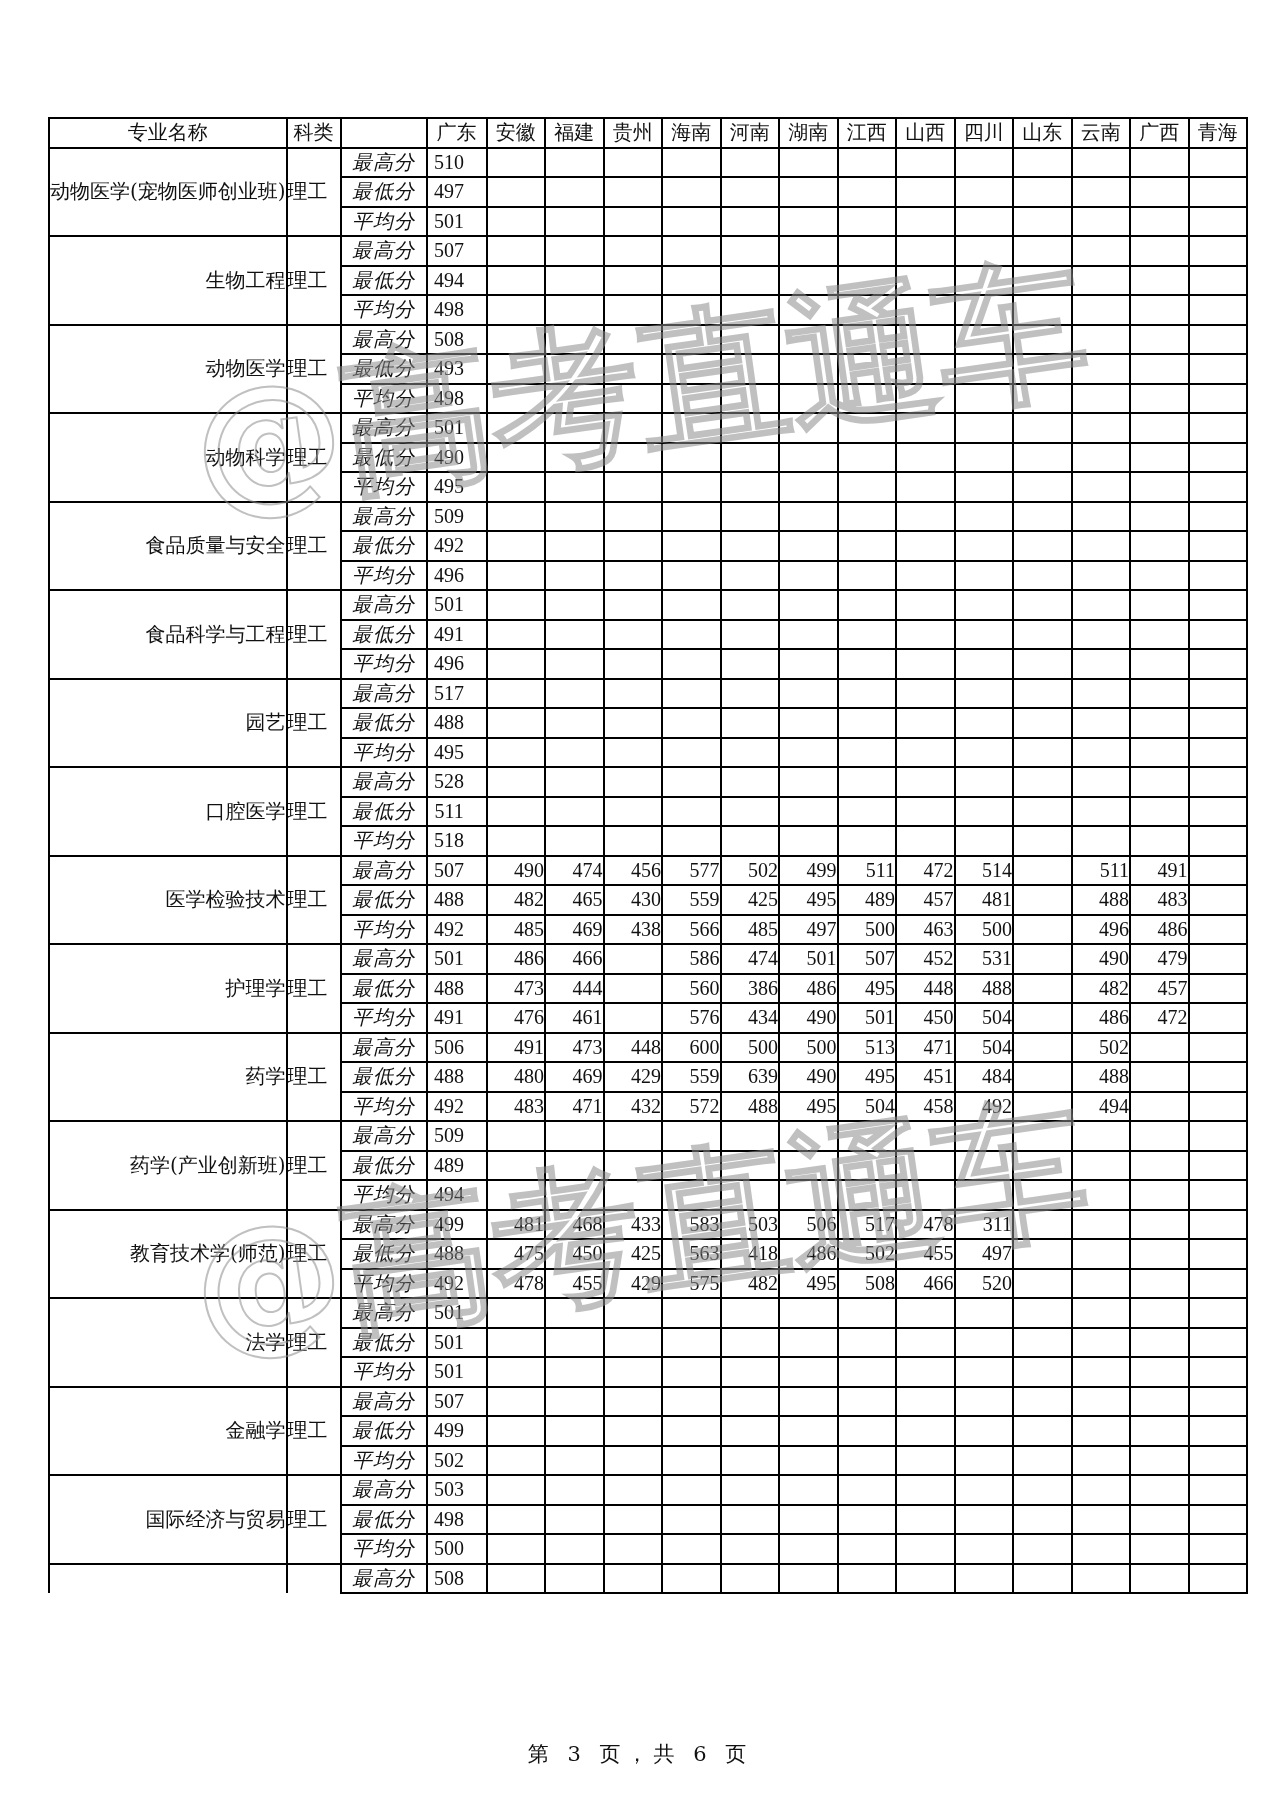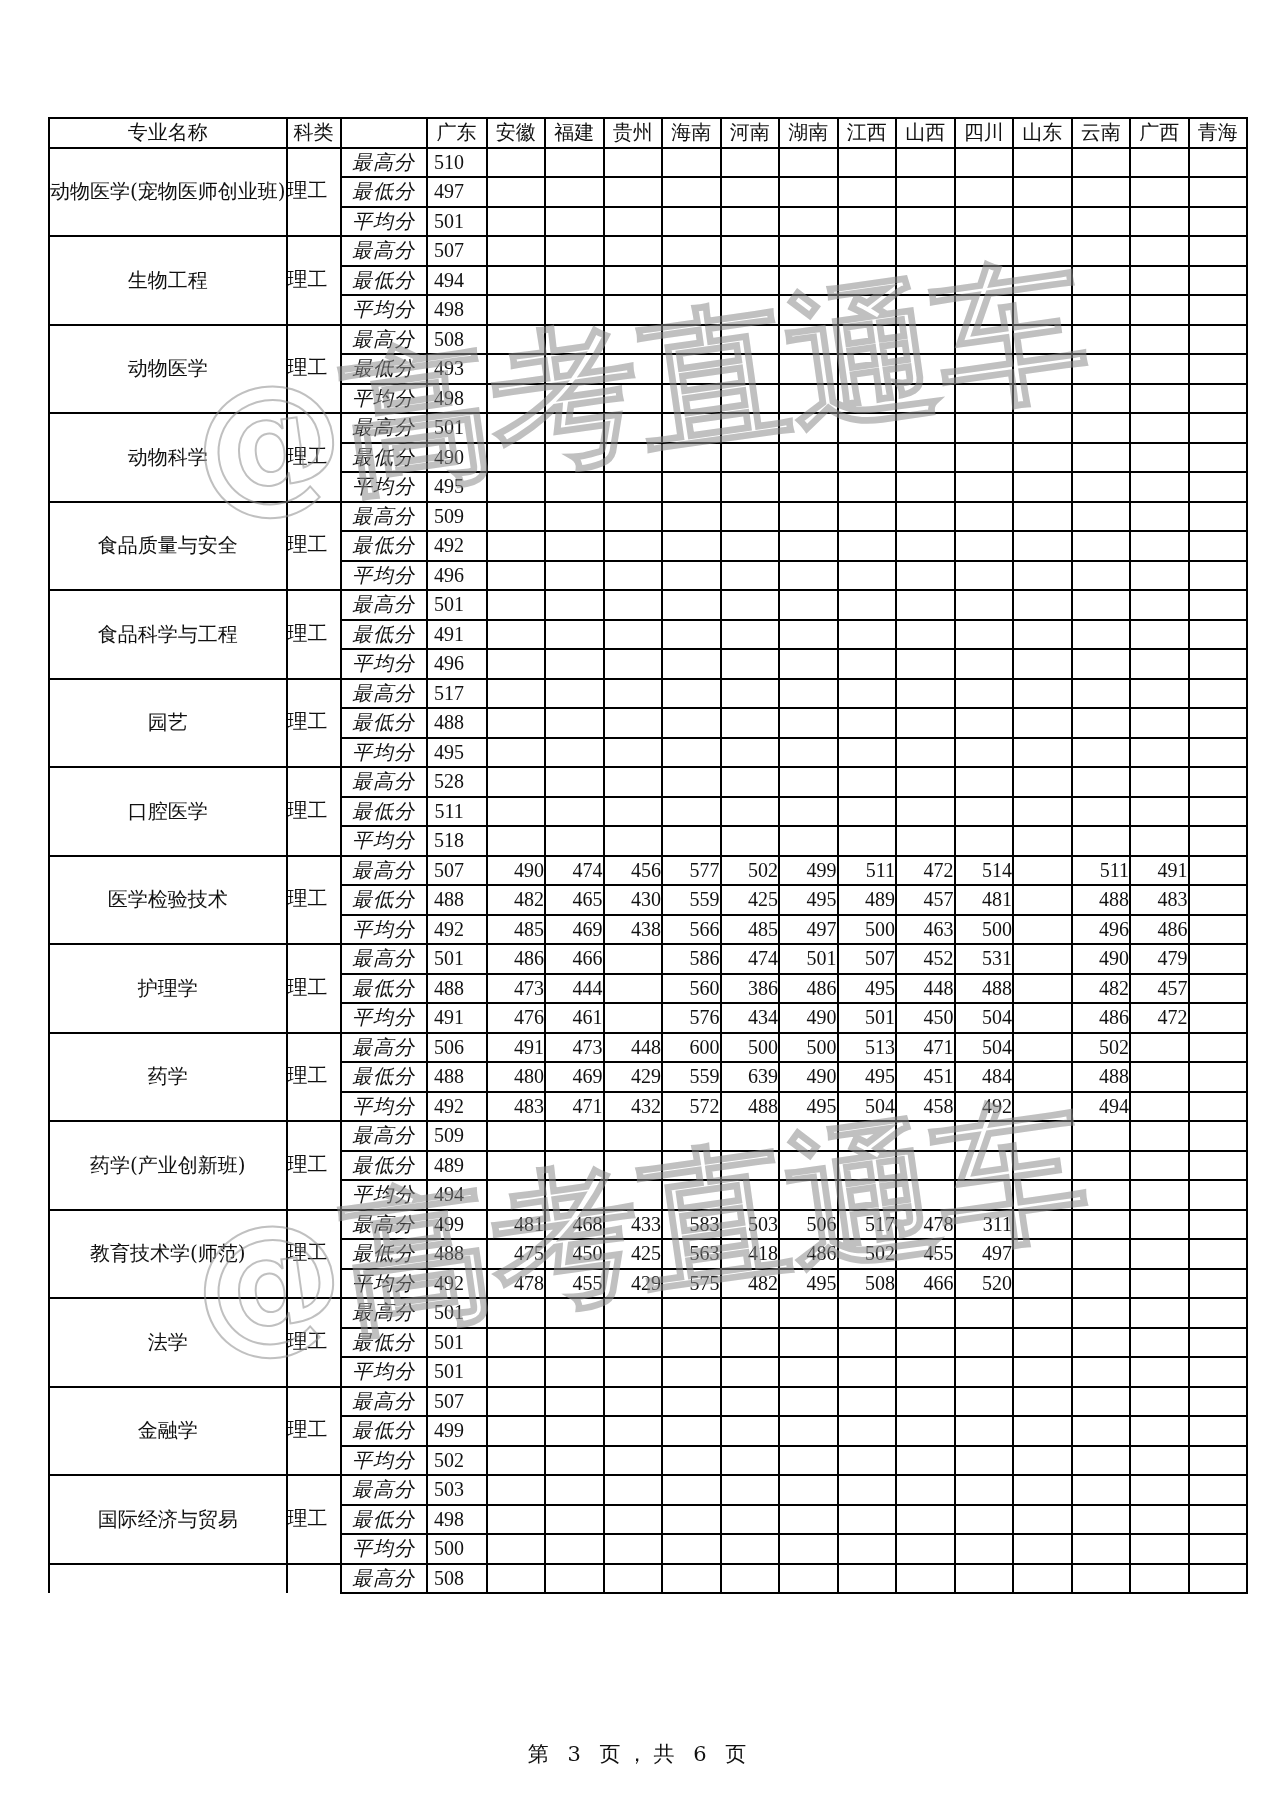--- a/index.html
+++ b/index.html
@@ -6,23 +6,23 @@
   body { width: 1280px; height: 1809px; position: relative; overflow: hidden;
          font-family: "DejaVu Serif", "Liberation Serif", serif; color: #111; }
   #sheet { position: absolute; left: 48px; top: 117px; border-radius: 6px; }
   table.scores { border-collapse: collapse; table-layout: fixed; }
   table.scores td, table.scores th {
     border: 2px solid #000; padding: 0; height: 27.5px;
     font-weight: normal; font-size: 20px; line-height: 27px; white-space: nowrap; overflow: hidden;
   }
   table.scores th { text-align: center; font-size: 20px; }
   th.h-name, th.h-cat { text-align: left; padding-left: 3px; }
-  td.name { text-align: center; vertical-align: middle; white-space: normal; line-height: 27px;
+  td.name { text-align: right; vertical-align: middle; white-space: normal; line-height: 27px;
             padding-left: 3px; font-size: 20px; word-break: break-all; }
-  td.cat { text-align: left; padding-left: 3px; vertical-align: middle; font-family: Liberation Mono, monospace; }
+  td.cat { text-align: left; padding-left: 3px; vertical-align: middle; }
   td.lbl { text-align: center; letter-spacing: 1px; font-style: italic; }
   td.val { text-align: right; padding-right: 6px; font-family: "Liberation Serif", "DejaVu Serif", serif; font-size: 22px; }
   td.val.first { text-align: center; padding-right: 15px; }
   col.c-name { width: 122px; } col.c-cat { width: 54px; } col.c-lbl { width: 86px; }
   col.c-gd { width: 60px; } col.c-prov { width: 58.5px; }
   .footer { position: absolute; top: 1740px; left: 0; width: 1280px; text-align: center;
             font-size: 21px; letter-spacing: 6px; }
   .watermark { position: absolute; pointer-events: none; color: transparent;
                -webkit-text-stroke: 2px rgba(140,140,140,0.55); font-size: 150px; font-weight: bold;
                transform: rotate(-8deg); white-space: nowrap; font-family: "DejaVu Sans", sans-serif; }

